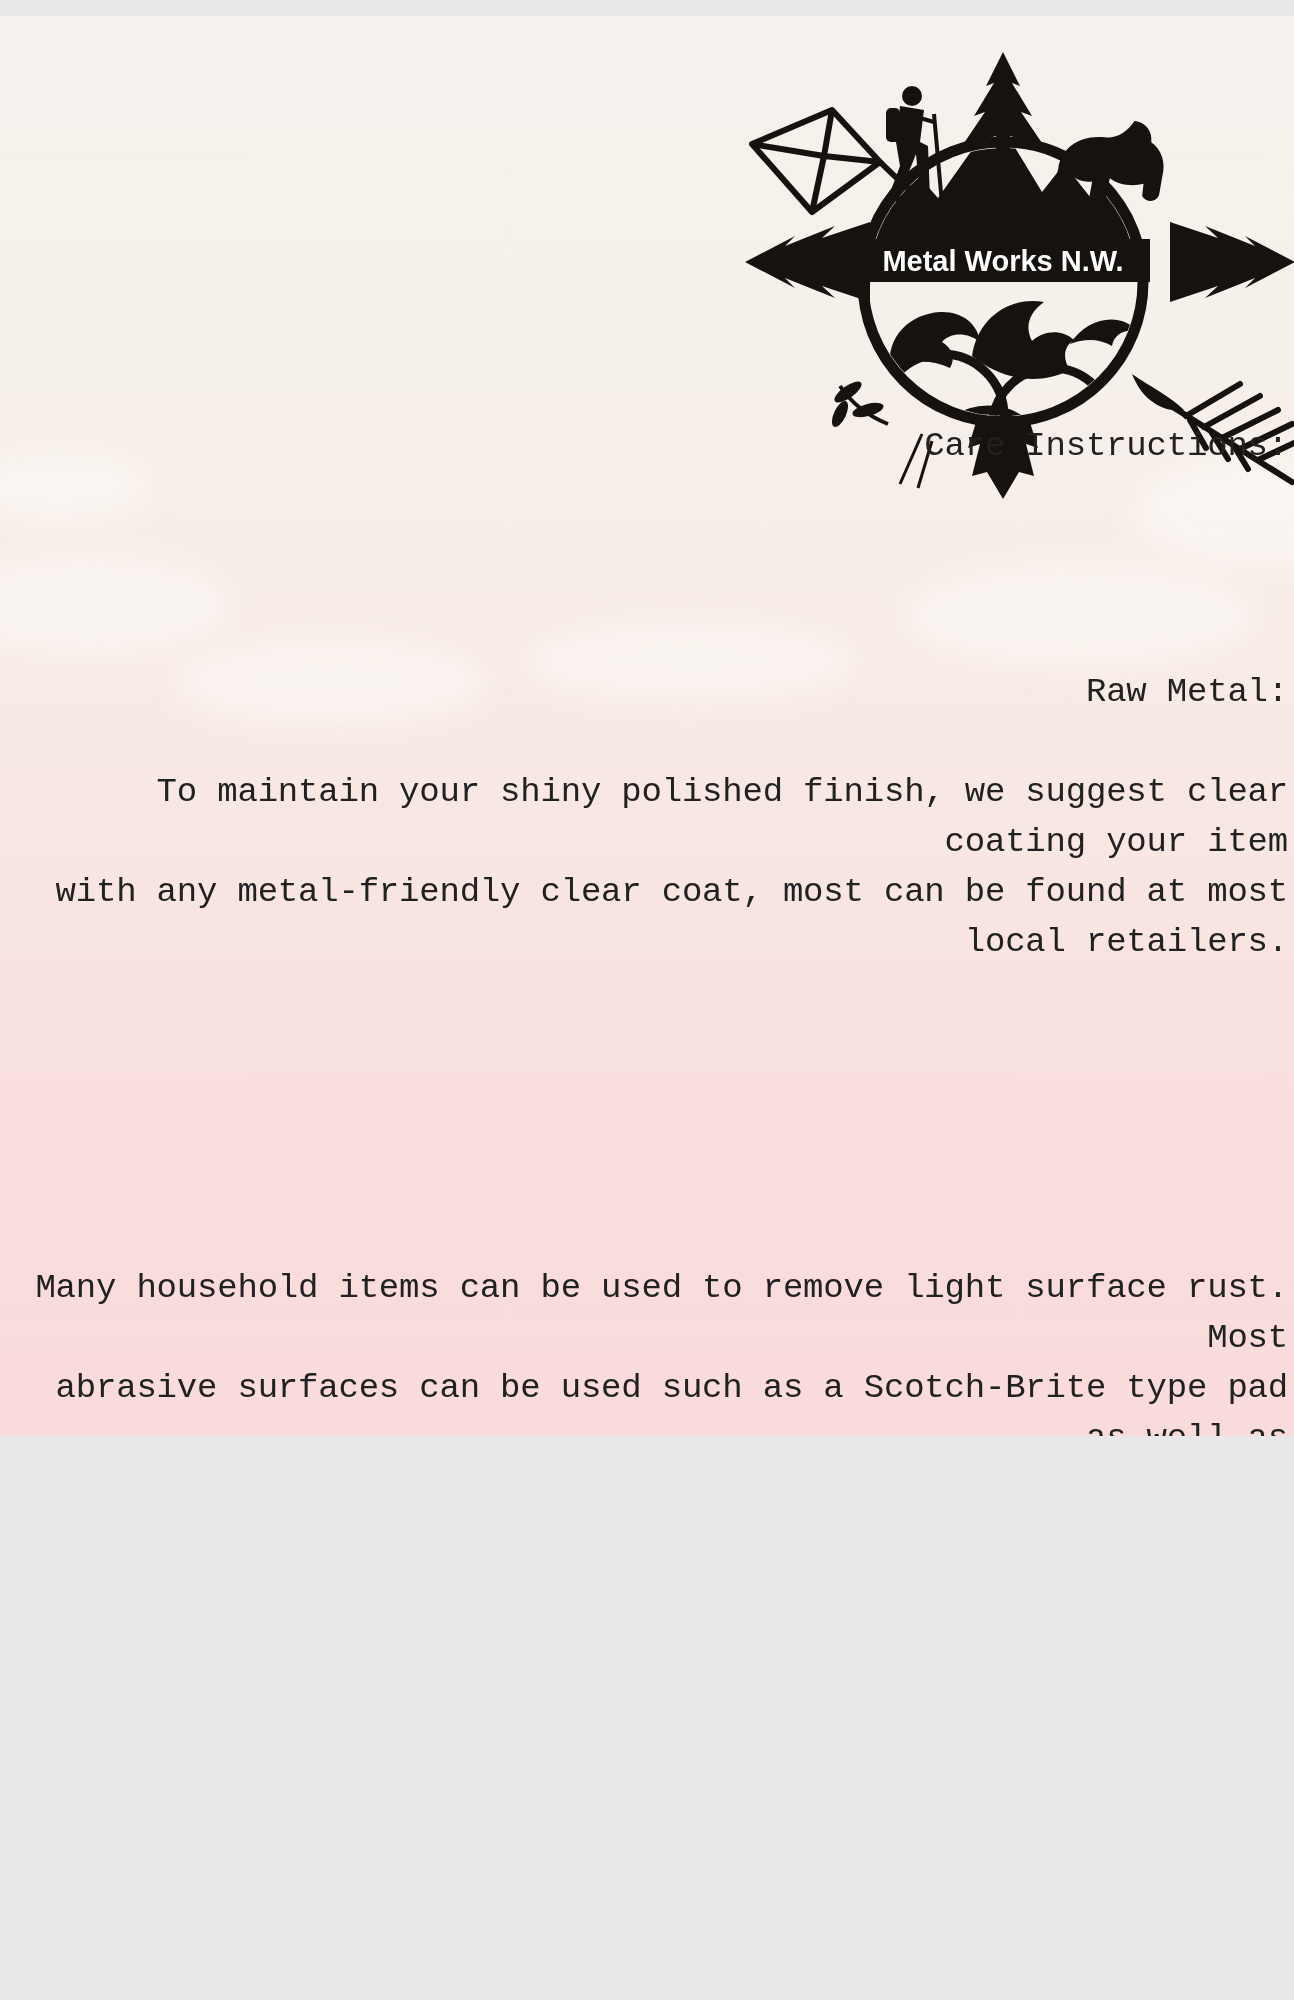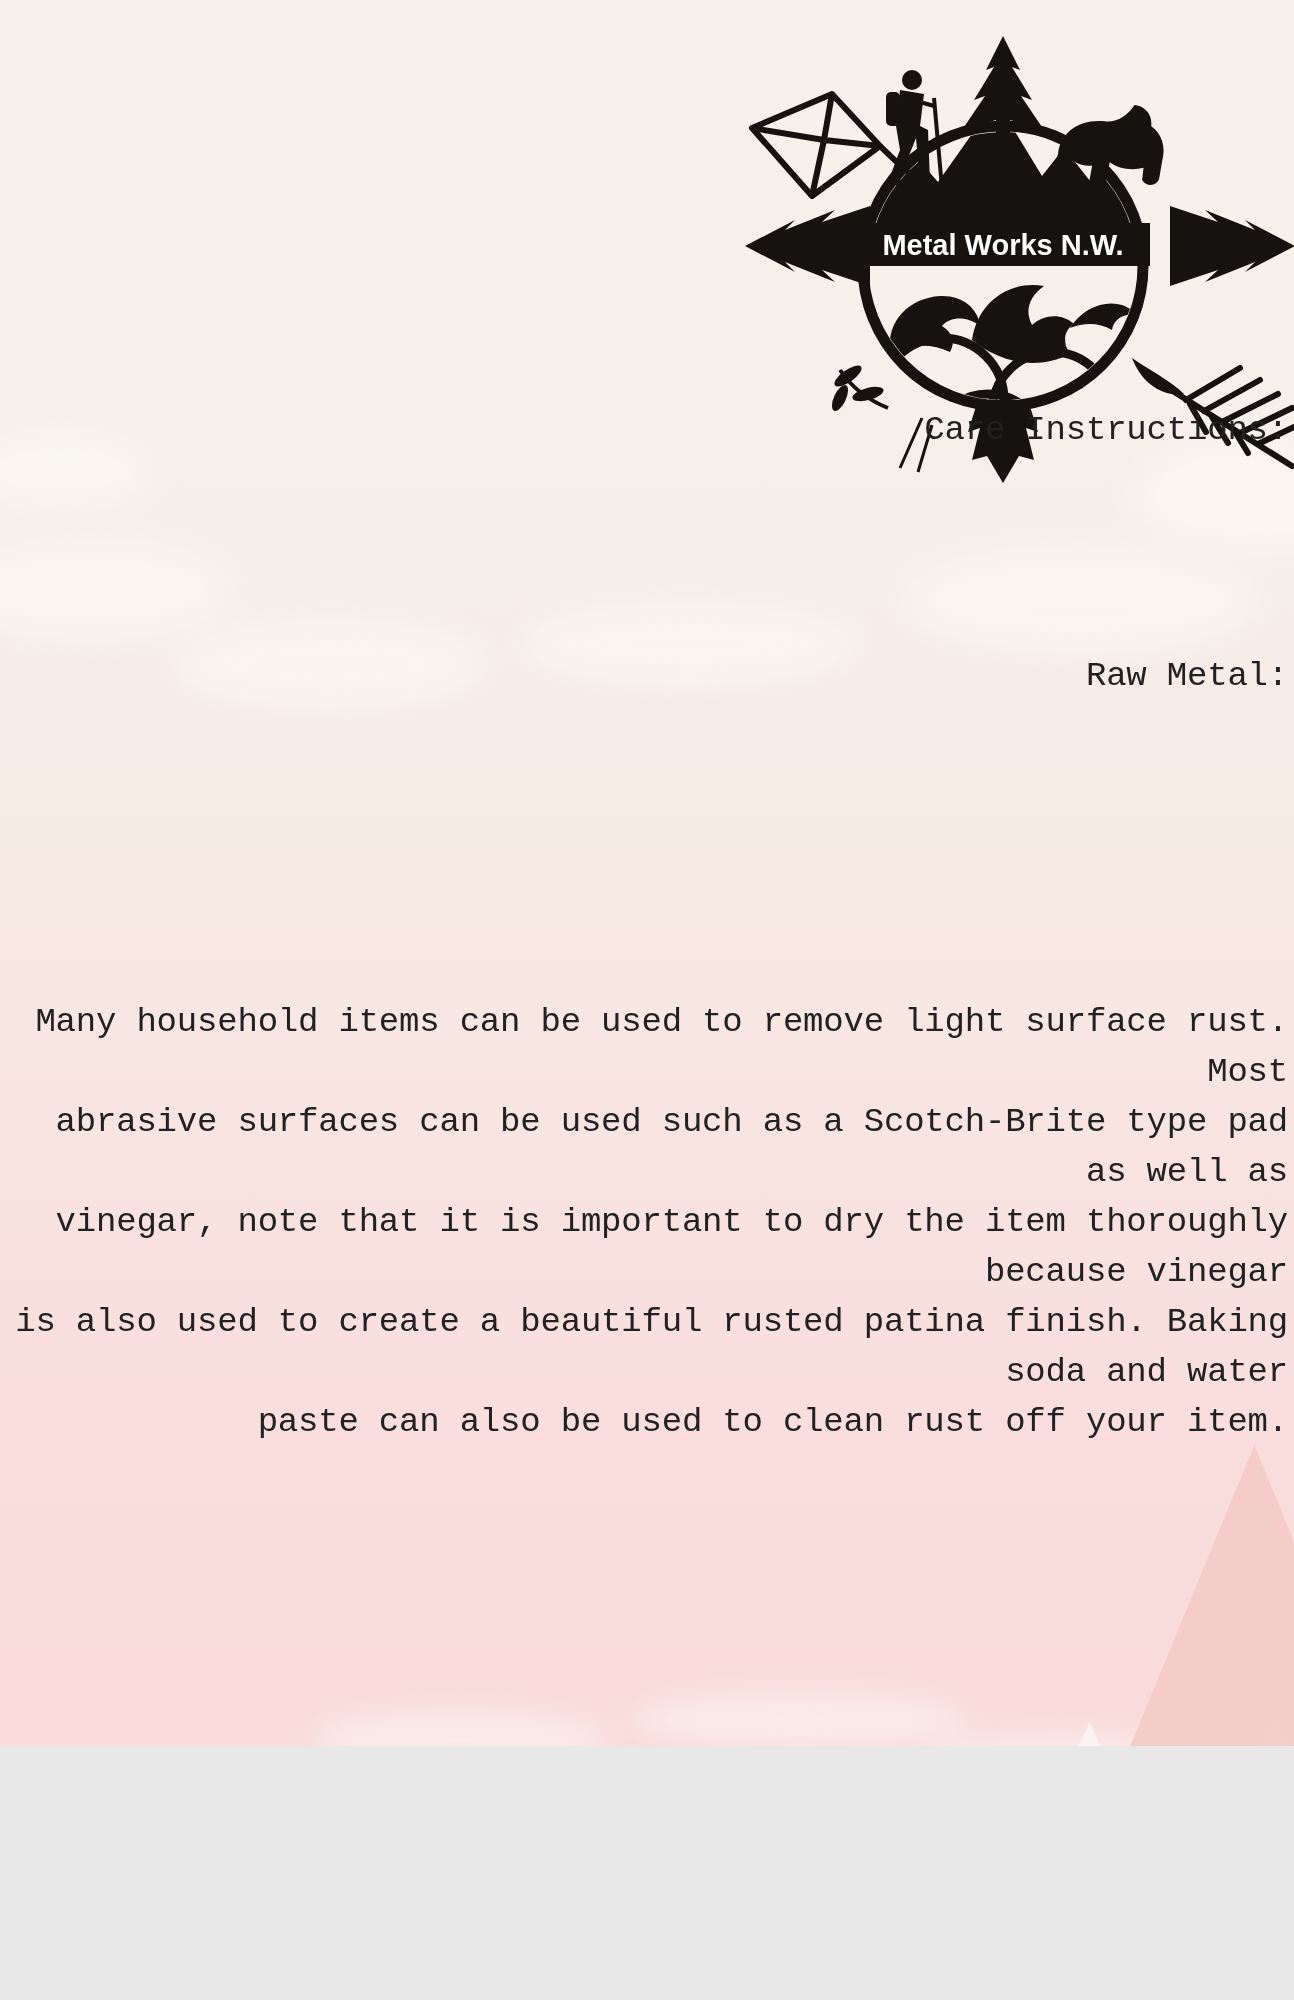--- a/index.html
+++ b/index.html
@@ -7,22 +7,22 @@
     --background_bottom:#f8dbda;
     --text:#212121;
     --logo:#16120f;
     --tree_pink:#f4cbc7;
     --cloud_white:#fdfaf7;
   }
   *{margin:0;padding:0;box-sizing:border-box;}
   html,body{background:#e8e8e8;}
   .page{
     position:relative;
-    width:1294px;height:1746px;
-    margin:0 auto;
+    width:1294px;height:1420px;
+    margin:16px auto;
     overflow:hidden;
     font-family:"Liberation Sans", sans-serif;
     background:linear-gradient(180deg,
       var(--background_top) 0%,
       #f6f0ea 25%,
       #f7eae5 50%,
       #f8e4e0 65%,
       #f9dedd 80%,
       var(--background_bottom) 100%);
   }
@@ -179,20 +179,22 @@
       <path d="M446,372 L500,340 M464,383 L520,352 M482,394 L538,366 M500,405 L552,380 M518,416 L556,398"></path>
       <path d="M450,376 L466,404 M472,389 L488,415 M494,402 L508,425"></path>
     </g>
   </svg>
 
   <div class="content">
     <div>Care Instructions:</div>
 
     <div class="section">
       <div>Raw Metal:</div>
+      <div>To maintain your shiny polished finish, we suggest clear coating your item
+with any metal-friendly clear coat, most can be found at most local retailers.</div>
     </div>
 
 
     <div class="section">
       <div>Many household items can be used to remove light surface rust. Most
 abrasive surfaces can be used such as a Scotch-Brite type pad as well as
 vinegar, note that it is important to dry the item thoroughly because vinegar
 is also used to create a beautiful rusted patina finish. Baking soda and water
 paste can also be used to clean rust off your item.</div>
     </div>

